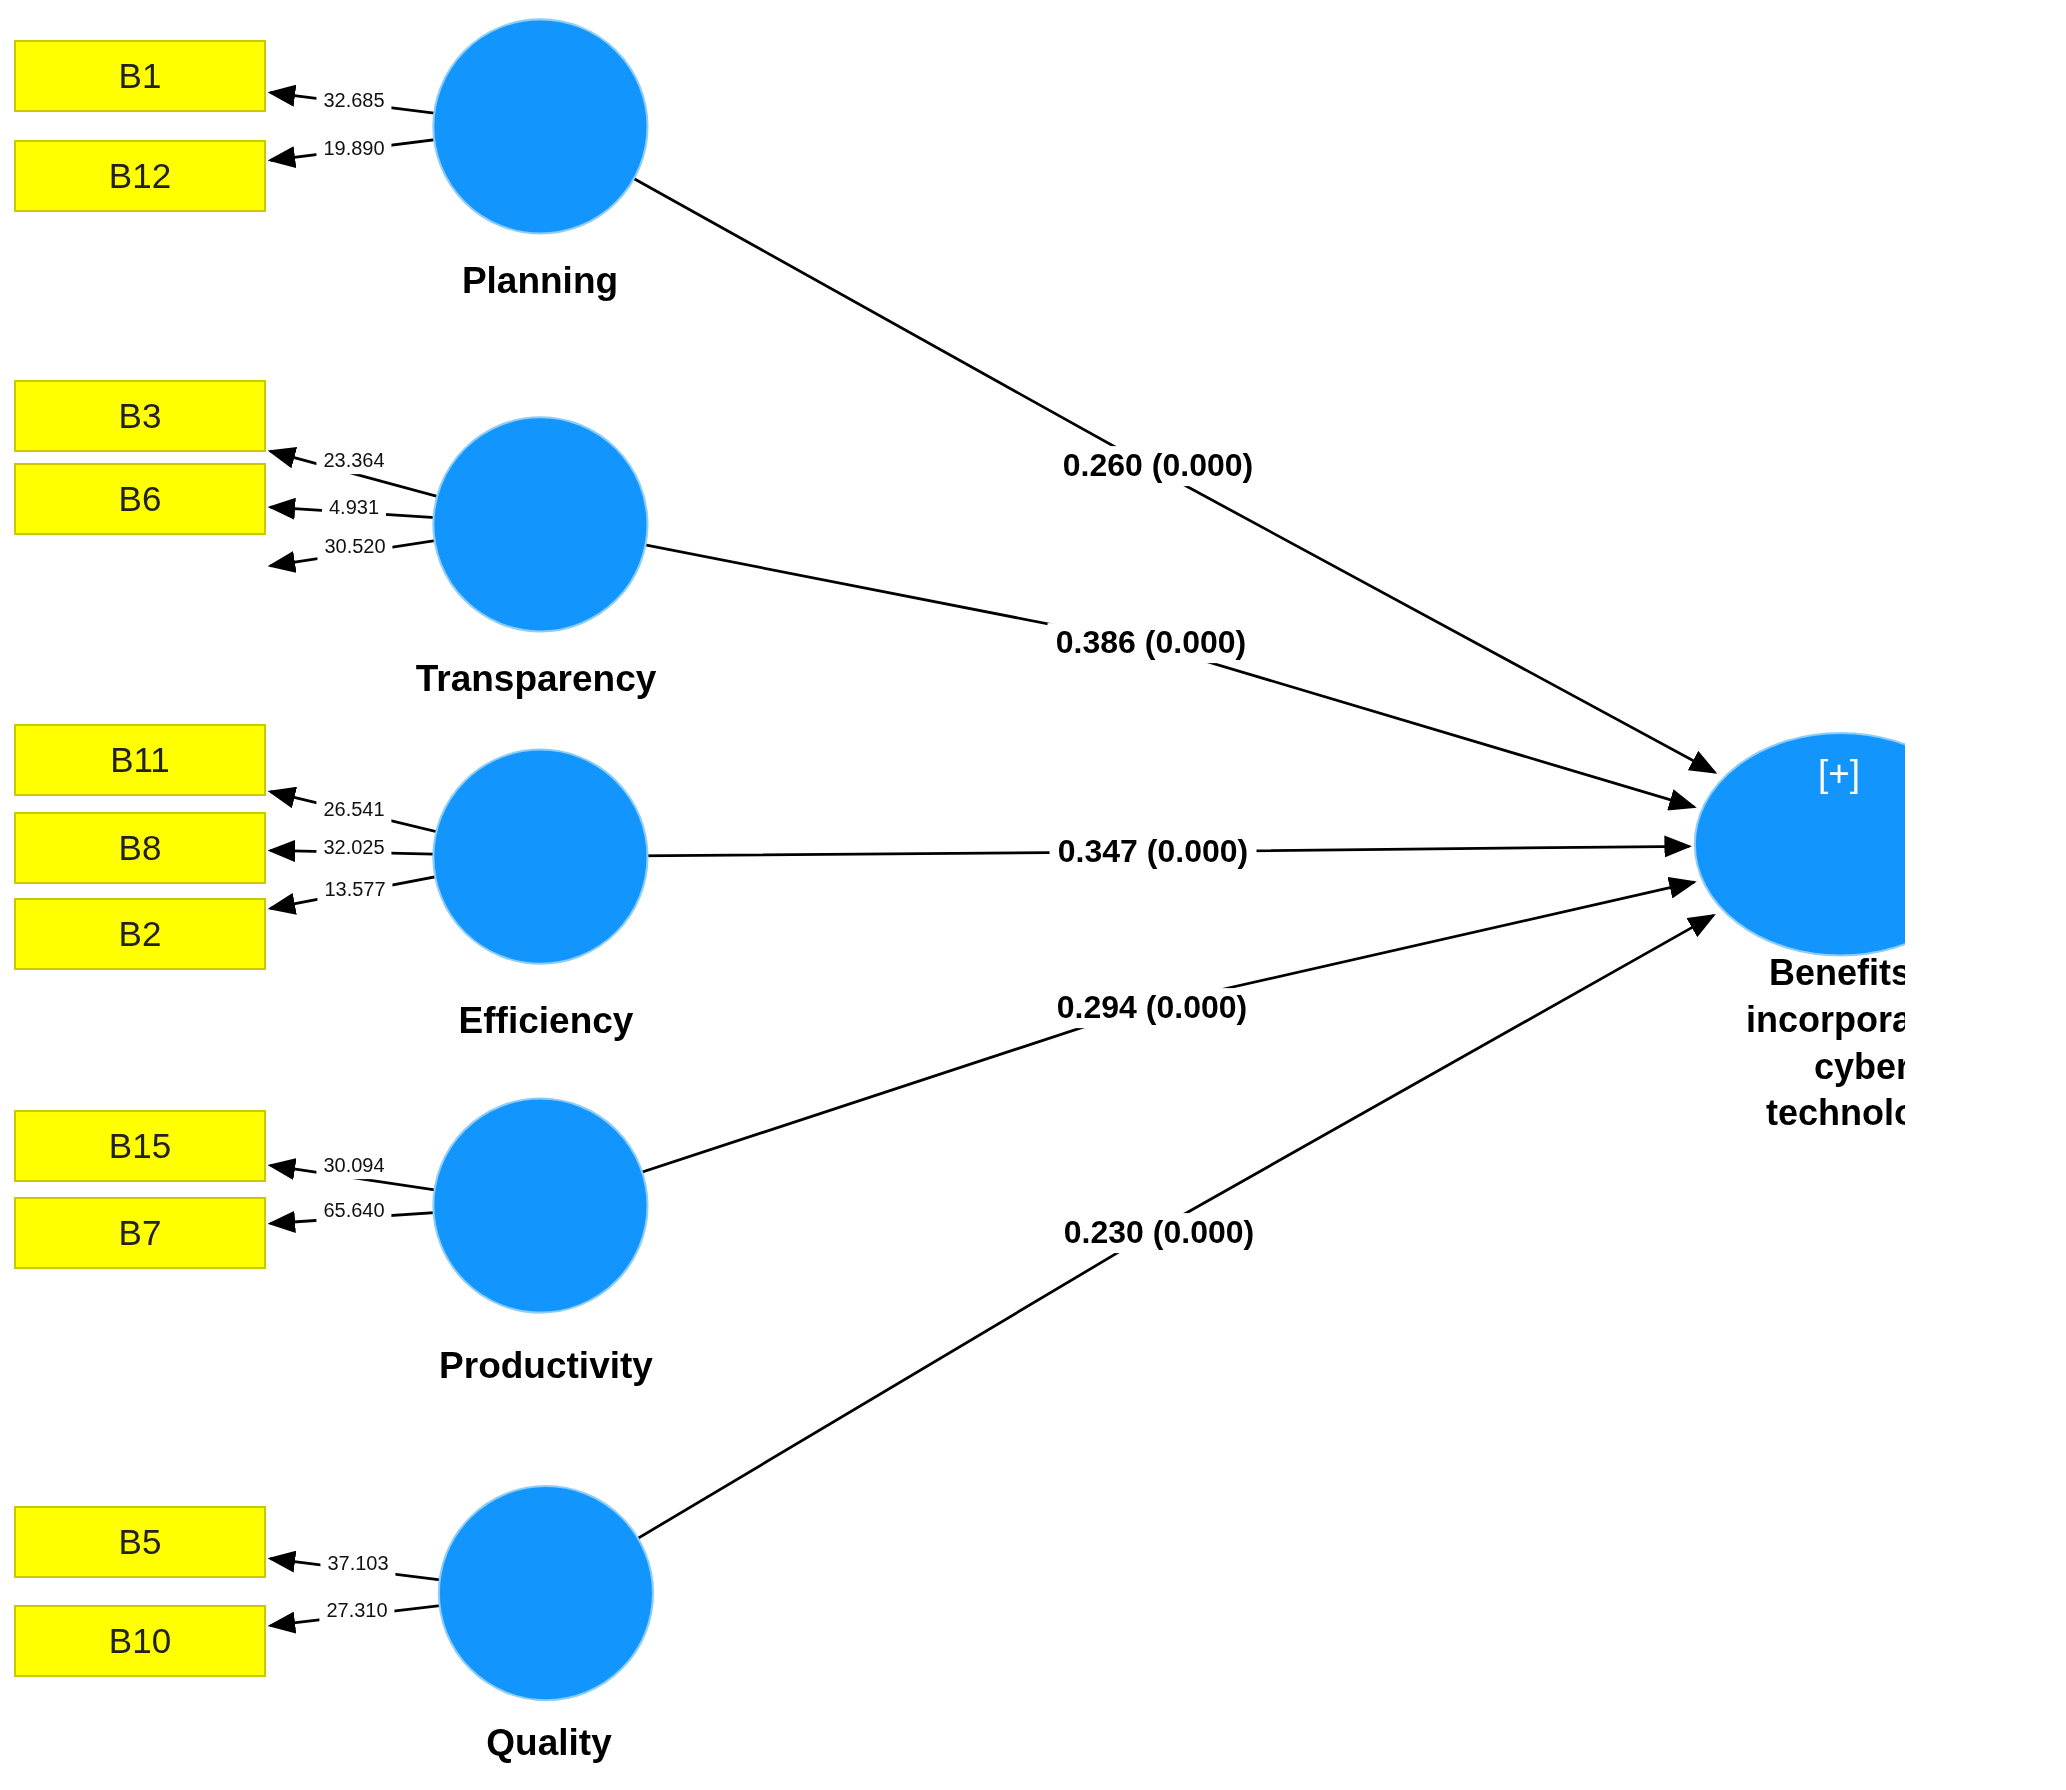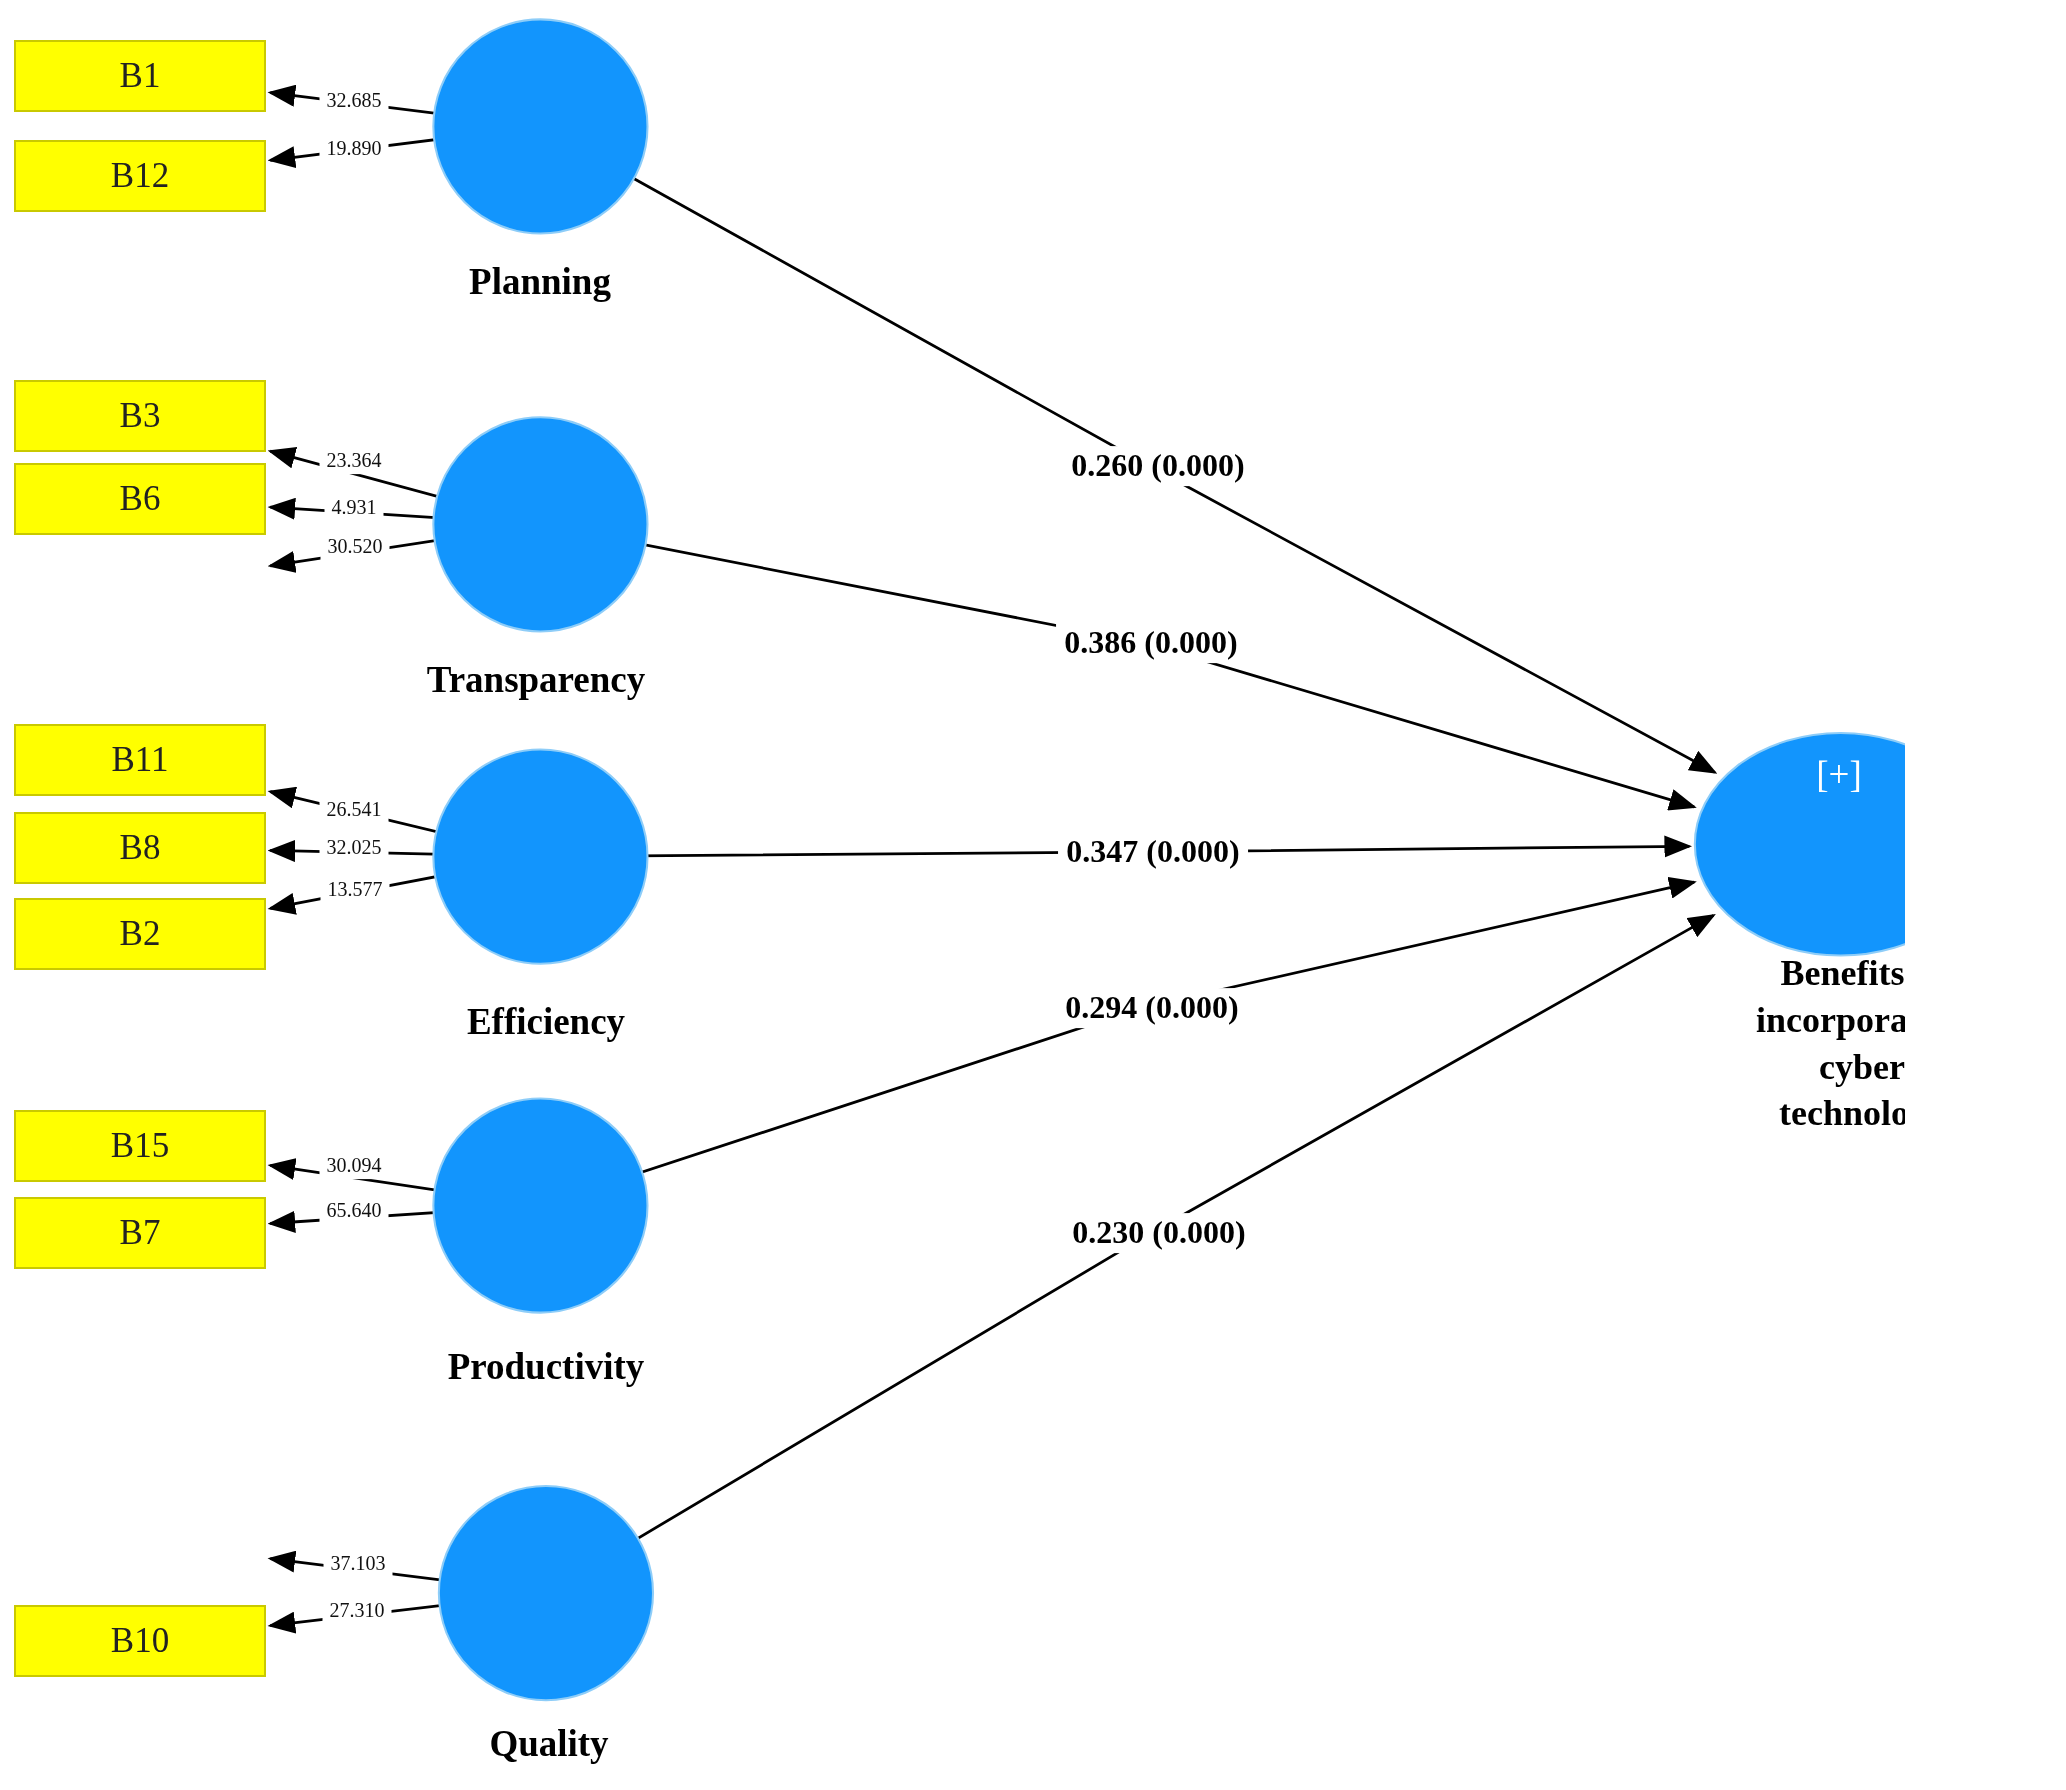--- a/index.html
+++ b/index.html
@@ -1,18 +1,18 @@
 <!DOCTYPE html>
 <html style="--blue: #1295FD; --yellow: #FFFF00; --yellow-border: #C9C900;font-size:11px"><head>
 <meta charset="utf-8">
 <style>
   html,body{margin:0;padding:0;background:#fff;}
   #canvas{
     position:relative;width:1905px;height:1790px;background:#ffffff;overflow:hidden;
-    font-family:Liberation Serif, serif;color:#111;
+    font-family:Liberation Sans, sans-serif;color:#111;
   }
   #wires{position:absolute;left:0;top:0;width:2066px;height:1790px;}
   .ind-box{
     position:absolute;left:14px;width:252px;height:72px;box-sizing:border-box;
     background:var(--yellow,#FFFF00);border:2.1px solid var(--yellow-border,#C9C900);
     display:flex;align-items:center;justify-content:center;
     font-size:35px;color:#222;z-index:2;
   }
   .num{
     position:absolute;transform:translate(-50%,-50%);
@@ -103,20 +103,23 @@
     </div>
   <div class="ind-box" style="top:898px">
       <span>B2</span>
     </div>
   <div class="ind-box" style="top:1110px">
       <span>B15</span>
     </div>
   <div class="ind-box" style="top:1197px">
       <span>B7</span>
     </div>
+  <div class="ind-box" style="top:1506px">
+      <span>B5</span>
+    </div>
   <div class="ind-box" style="top:1605px">
       <span>B10</span>
     </div>
 
   <div class="num" style="left:354px;top:101px">32.685</div>
   <div class="num" style="left:354px;top:149px">19.890</div>
   <div class="num" style="left:354px;top:461px">23.364</div>
   <div class="num" style="left:354px;top:508px">4.931</div>
   <div class="num" style="left:355px;top:547px">30.520</div>
   <div class="num" style="left:354px;top:810px">26.541</div>

